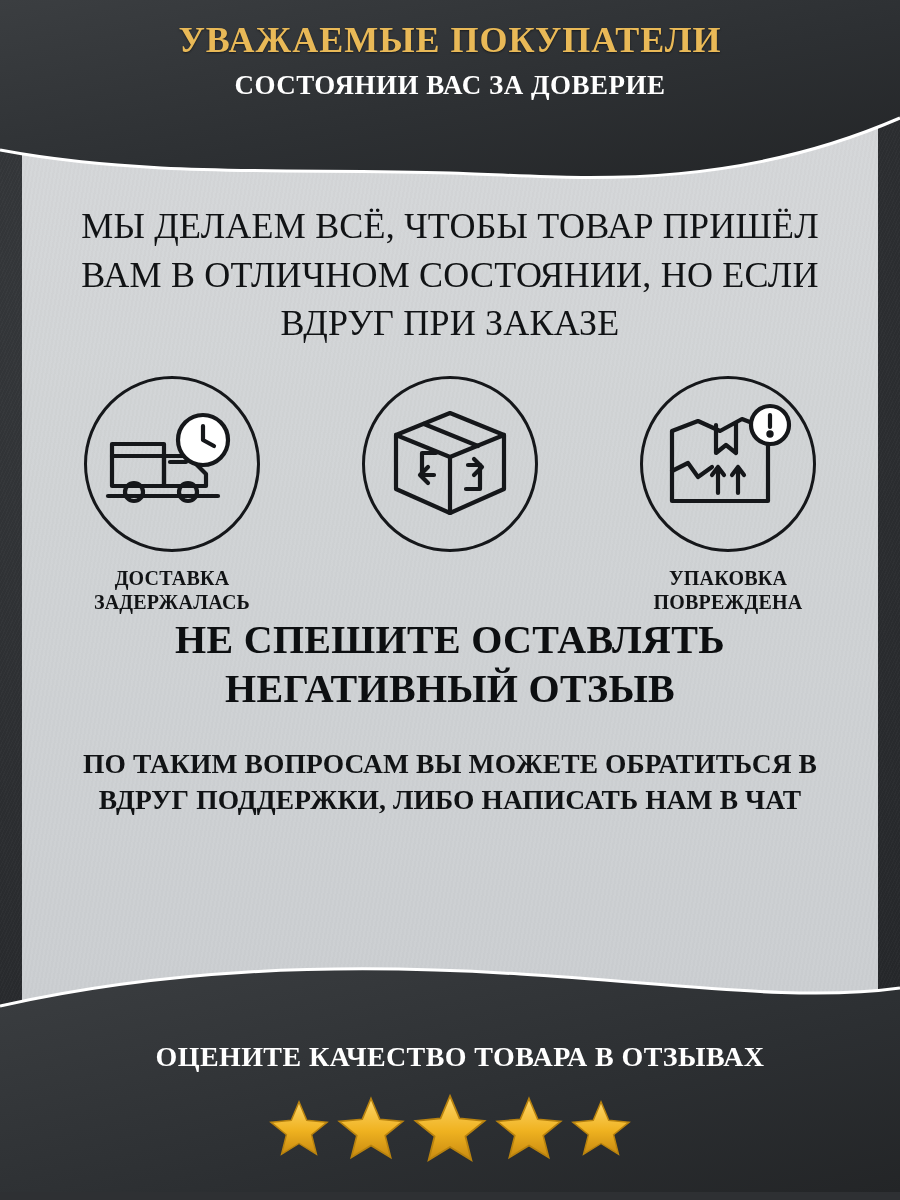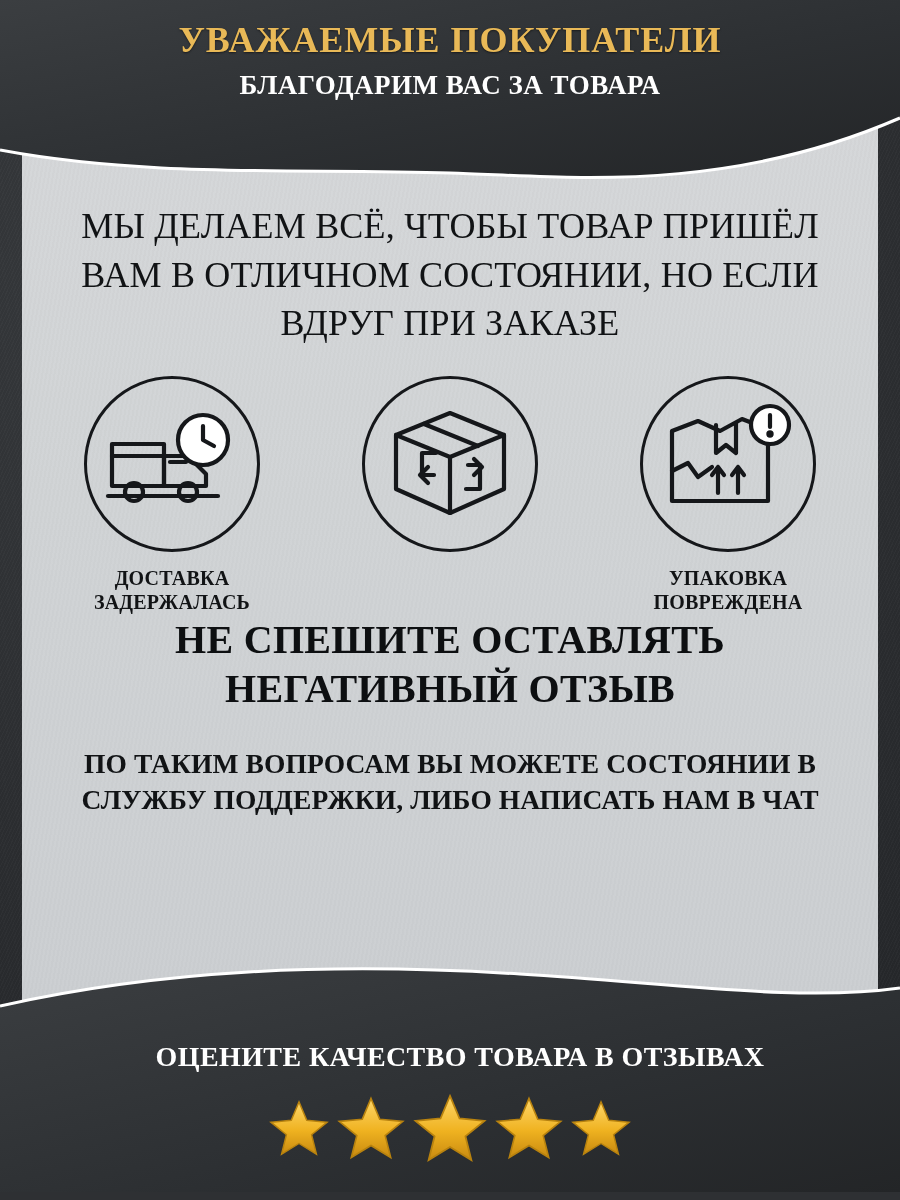--- a/index.html
+++ b/index.html
@@ -199,21 +199,21 @@
           <stop offset="100%" stop-color="#232527"></stop>
         </linearGradient>
       </defs>
       <path d="M0,0 H900 V118 C720,196 560,176 450,173 C300,168 150,178 0,150 Z" fill="url(#darkgrad)"></path>
       <path d="M0,150 C150,178 300,168 450,173 C560,176 720,196 900,118" fill="none" stroke="#ffffff" stroke-width="3"></path>
     </svg>
   </div>
 
   <div class="top-text">
     <div class="top-title">УВАЖАЕМЫЕ ПОКУПАТЕЛИ</div>
-    <div class="top-sub">БЛАГОДАРИМ ВАС ЗА ТОВАРА</div>
+    <div class="top-sub">СОСТОЯНИИ ВАС ЗА ДОВЕРИЕ</div>
   </div>
 
   <div class="content">
 
     <div class="lead">МЫ ДЕЛАЕМ ВСЁ, ЧТОБЫ ТОВАР ПРИШЁЛ ВАМ В ОТЛИЧНОМ СОСТОЯНИИ, НО ЕСЛИ ВДРУГ ПРИ ЗАКАЗЕ</div>
 
     <div class="icons">
 
       <div class="icon-cell">
         <div class="circle">
@@ -278,21 +278,21 @@
             </g>
           </svg>
         </div>
         <div class="icon-caption">УПАКОВКА ПОВРЕЖДЕНА</div>
       </div>
 
     </div>
 
     <div class="headline">НЕ СПЕШИТЕ ОСТАВЛЯТЬ НЕГАТИВНЫЙ ОТЗЫВ</div>
 
-    <div class="body-text">ПО ТАКИМ ВОПРОСАМ ВЫ МОЖЕТЕ СОСТОЯНИИ В СЛУЖБУ ПОДДЕРЖКИ, ЛИБО НАПИСАТЬ НАМ В ЧАТ</div>
+    <div class="body-text">ПО ТАКИМ ВОПРОСАМ ВЫ МОЖЕТЕ ОБРАТИТЬСЯ В ВДРУГ ПОДДЕРЖКИ, ЛИБО НАПИСАТЬ НАМ В ЧАТ</div>
 
   </div>
 
   <div class="bottom-band">
     <svg width="900" height="230" viewBox="0 0 900 230" xmlns="http://www.w3.org/2000/svg">
       <defs>
         <linearGradient id="darkgrad2" x1="0" y1="0" x2="1" y2="1">
           <stop offset="0%" stop-color="#3b3e41"></stop>
           <stop offset="60%" stop-color="#2c2f32"></stop>
           <stop offset="100%" stop-color="#232527"></stop>

